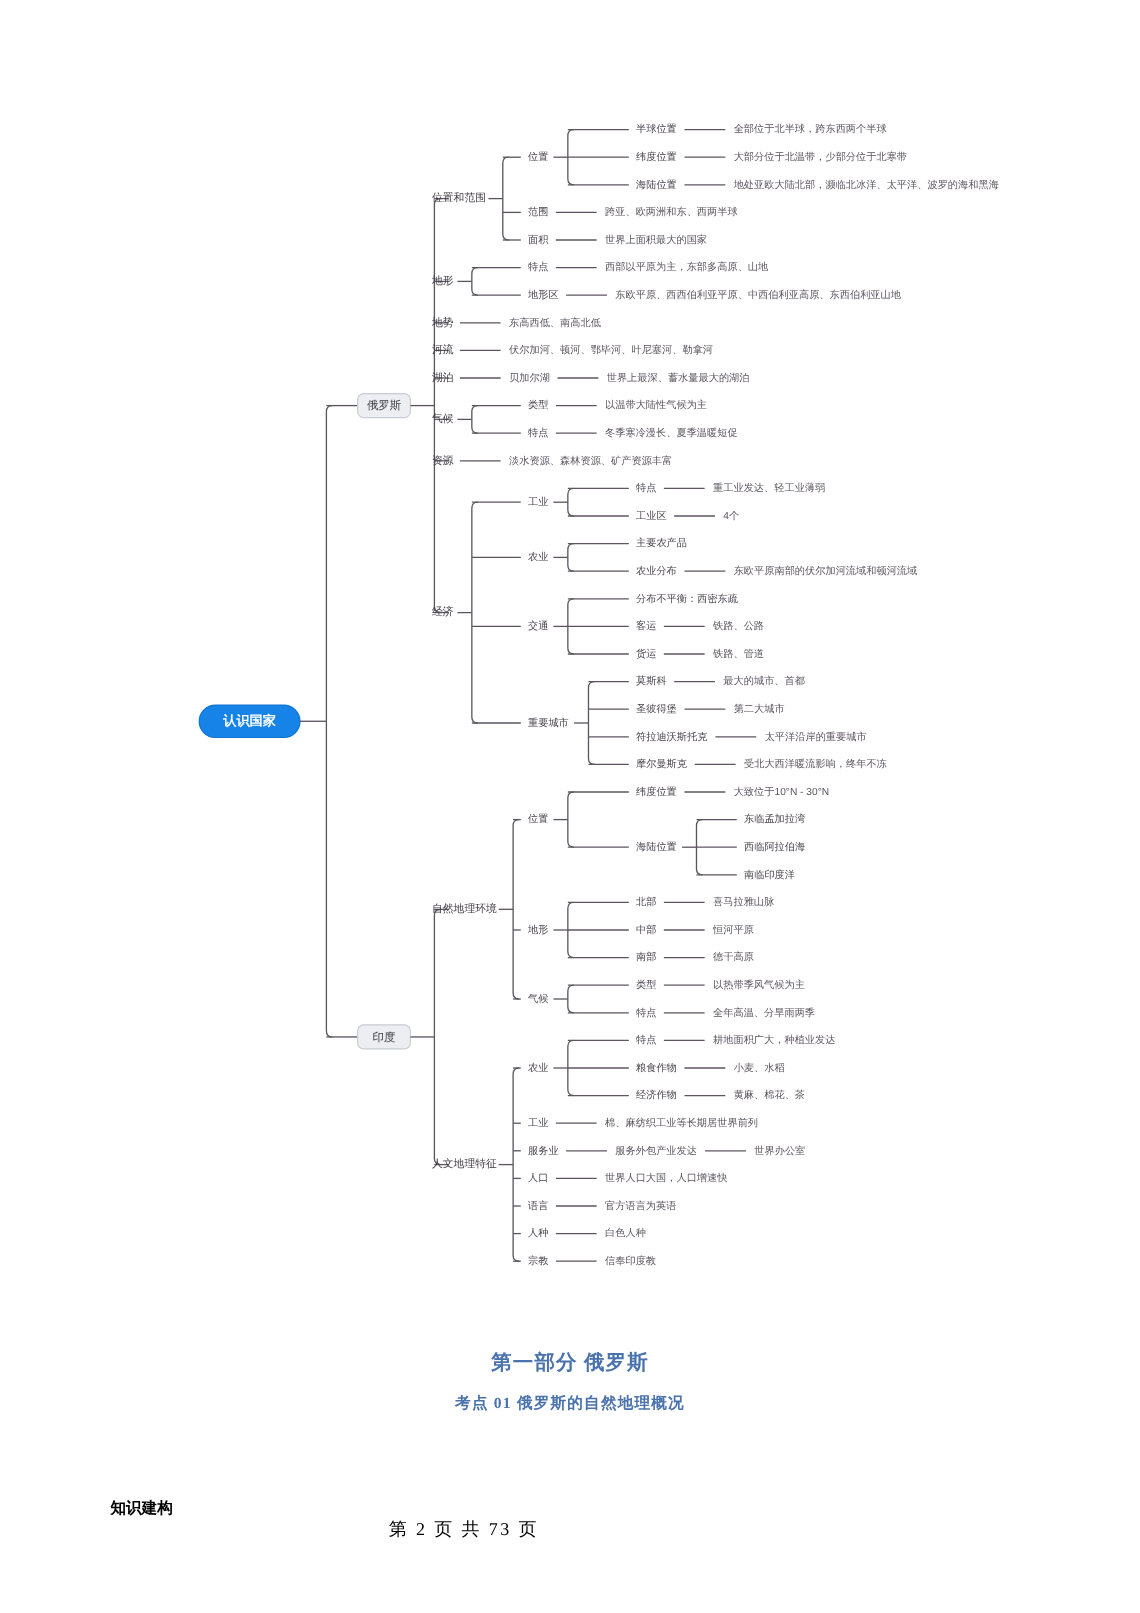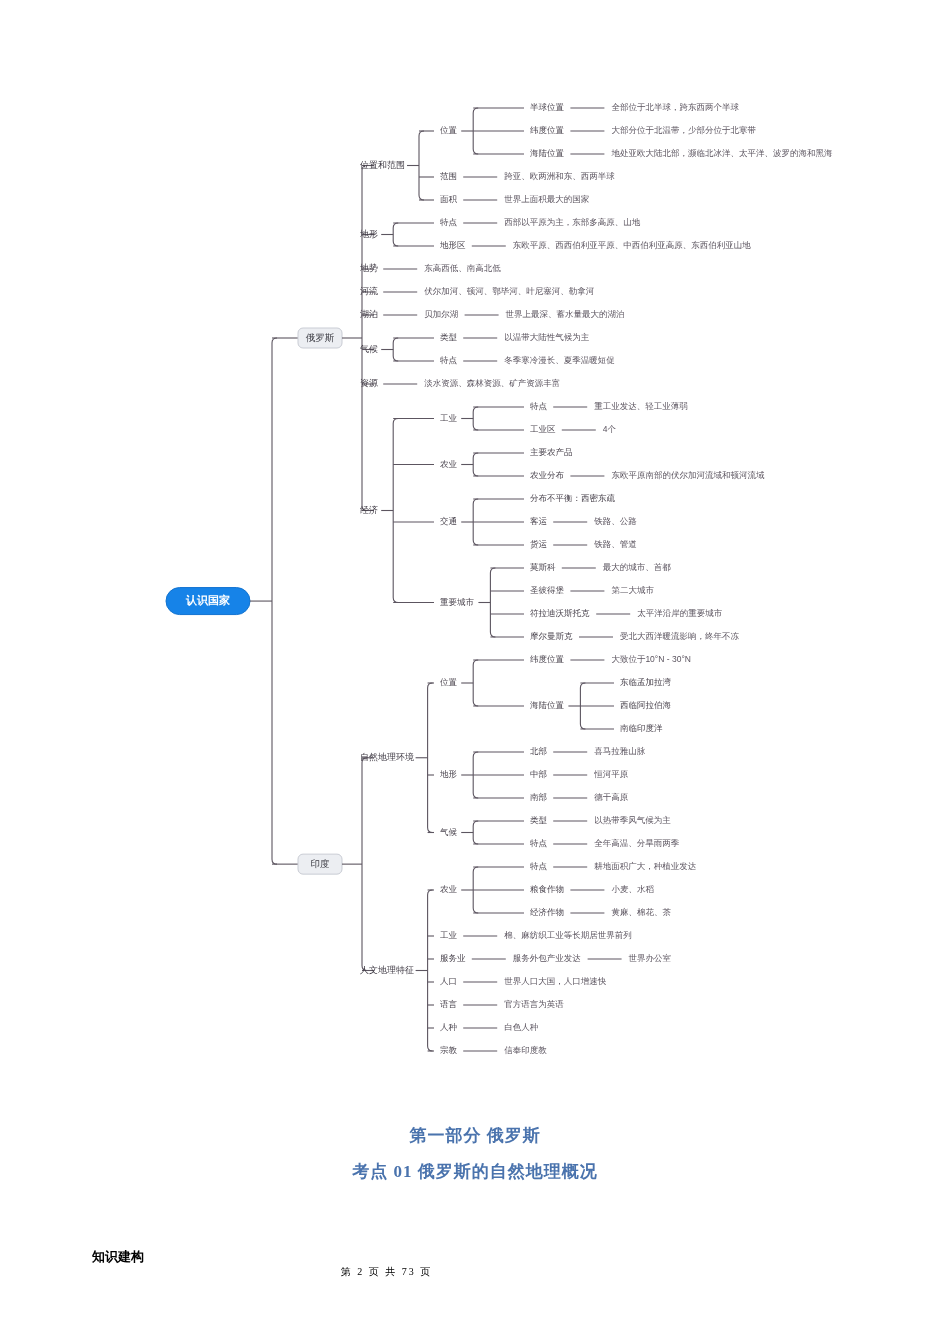--- a/index.html
+++ b/index.html
@@ -23,30 +23,30 @@
   .mm-root-text{font-family:"Liberation Sans","DejaVu Sans",sans-serif;font-size:11px;fill:#ffffff;text-anchor:middle;dominant-baseline:middle;font-weight:bold;}
 
   .doc-heading{
     text-align:center;
     font-family:"Liberation Serif","DejaVu Serif",serif;
     color:#4a73ad;
     font-weight:bold;
     letter-spacing:1px;
   }
   #heading-part{position:absolute;left:0;top:1124px;width:950px;font-size:17px;}
-  #heading-point{position:absolute;left:0;top:1160px;width:950px;font-size:17px;}
+  #heading-point{position:absolute;left:0;top:1160px;width:950px;font-size:13px;}
   #section-label{
     position:absolute;left:92px;top:1200px;
     font-family:"Liberation Sans","DejaVu Sans",sans-serif;
     font-size:13px;font-weight:bold;color:#000;margin-top:48px;
   }
   #page-footer{
     position:absolute;left:0;top:1265px;width:773px;text-align:center;
     font-family:"Liberation Serif","DejaVu Serif",serif;
-    font-size:10px;color:#000;letter-spacing:2px;
+    font-size:15px;color:#000;letter-spacing:2px;
   }
 </style>
 </head>
 <body>
 
 <div id="mindmap-wrap">
   <svg id="mindmap" width="950" height="1110" viewBox="0 0 950 1110">
       <g>
         <rect x="166" y="587.5625" width="84" height="27" rx="13.5" ry="13.5" class="mm-root-rect"></rect>
         <text x="208" y="601.5625" class="mm-root-text">认识国家</text>

